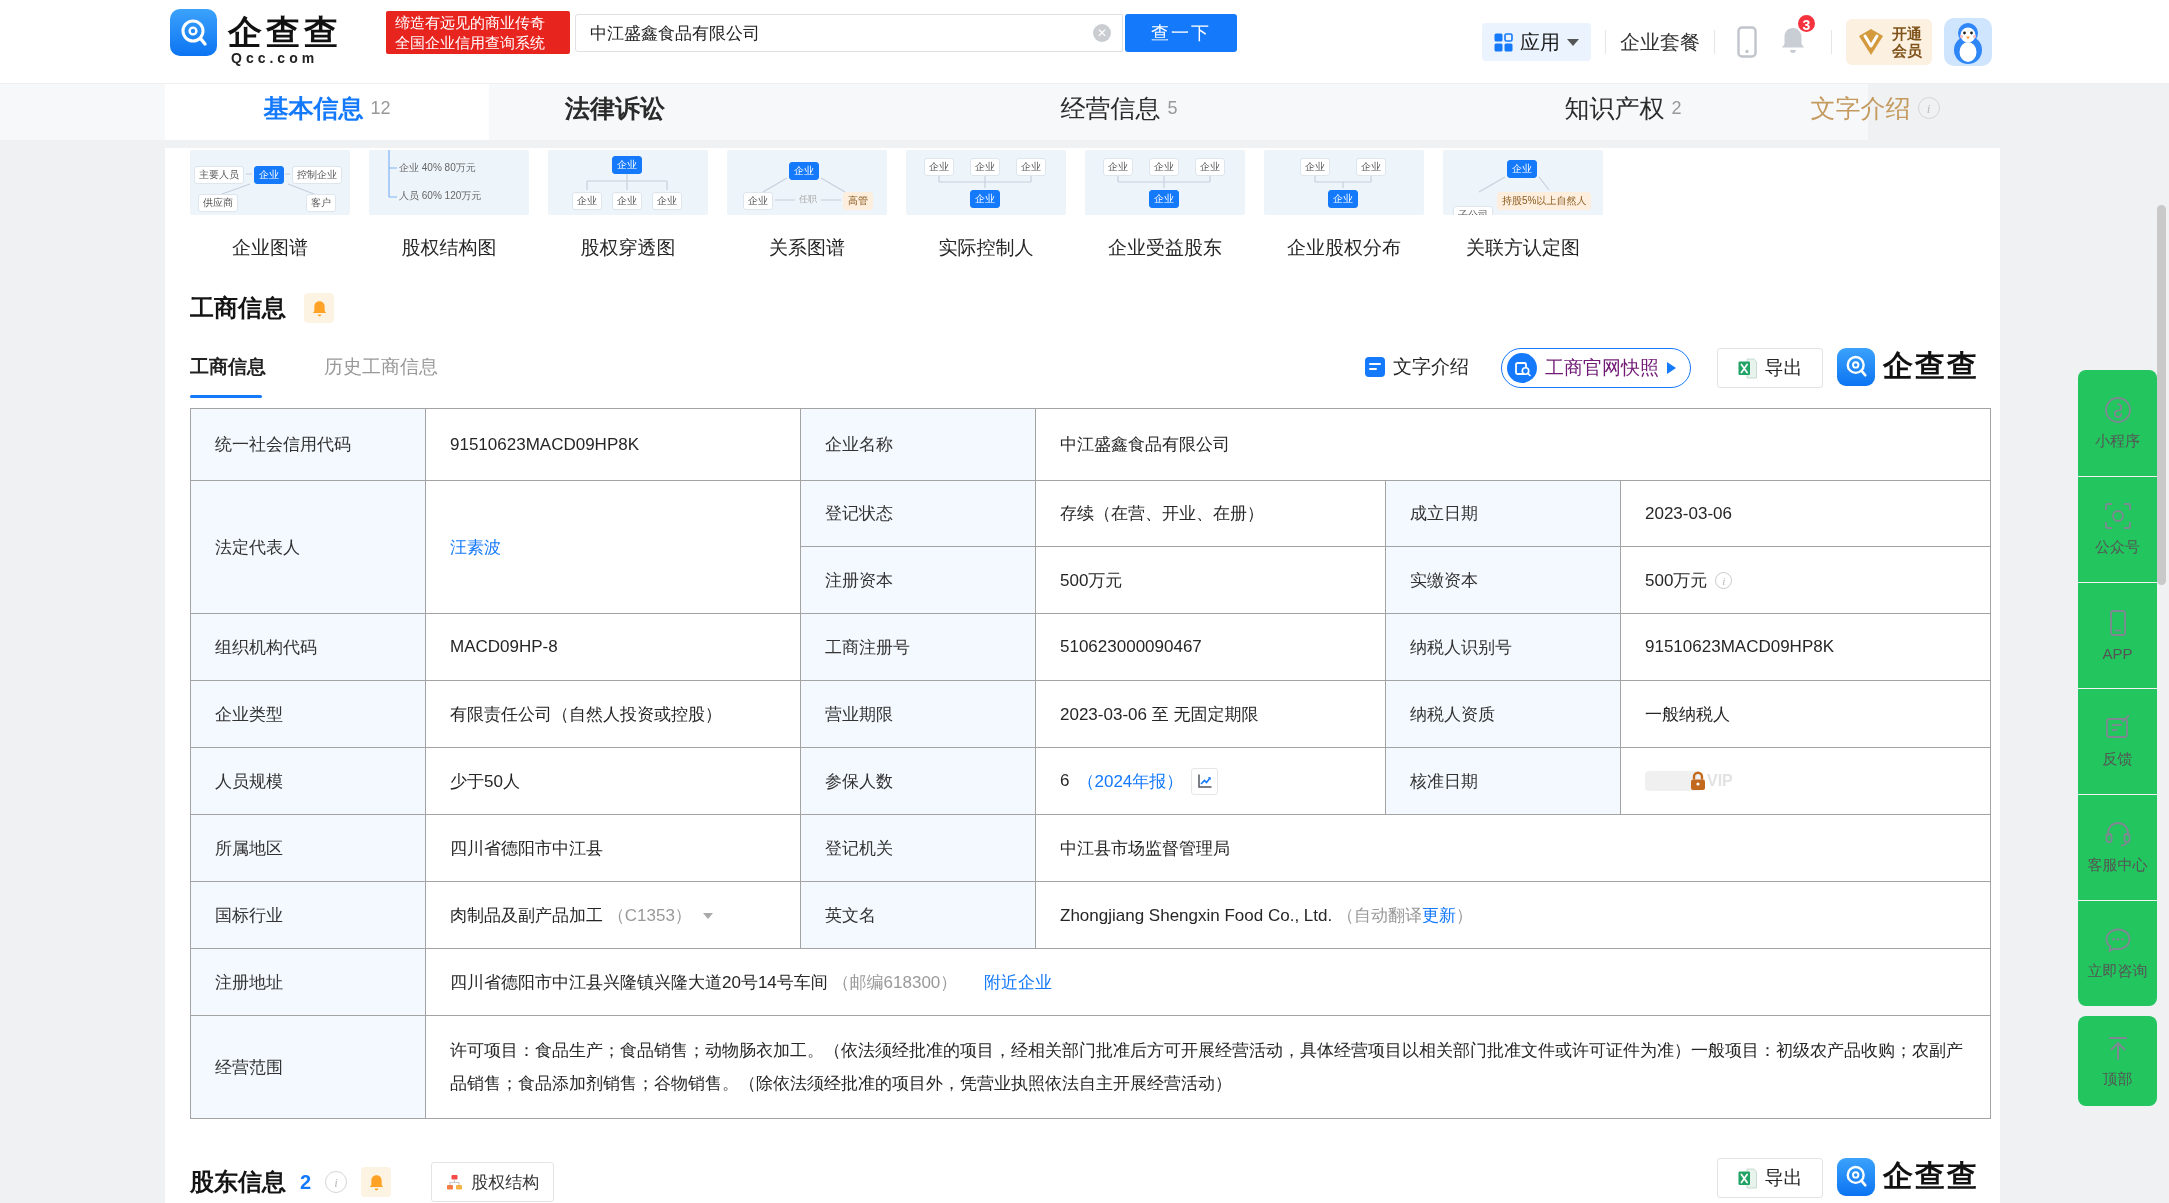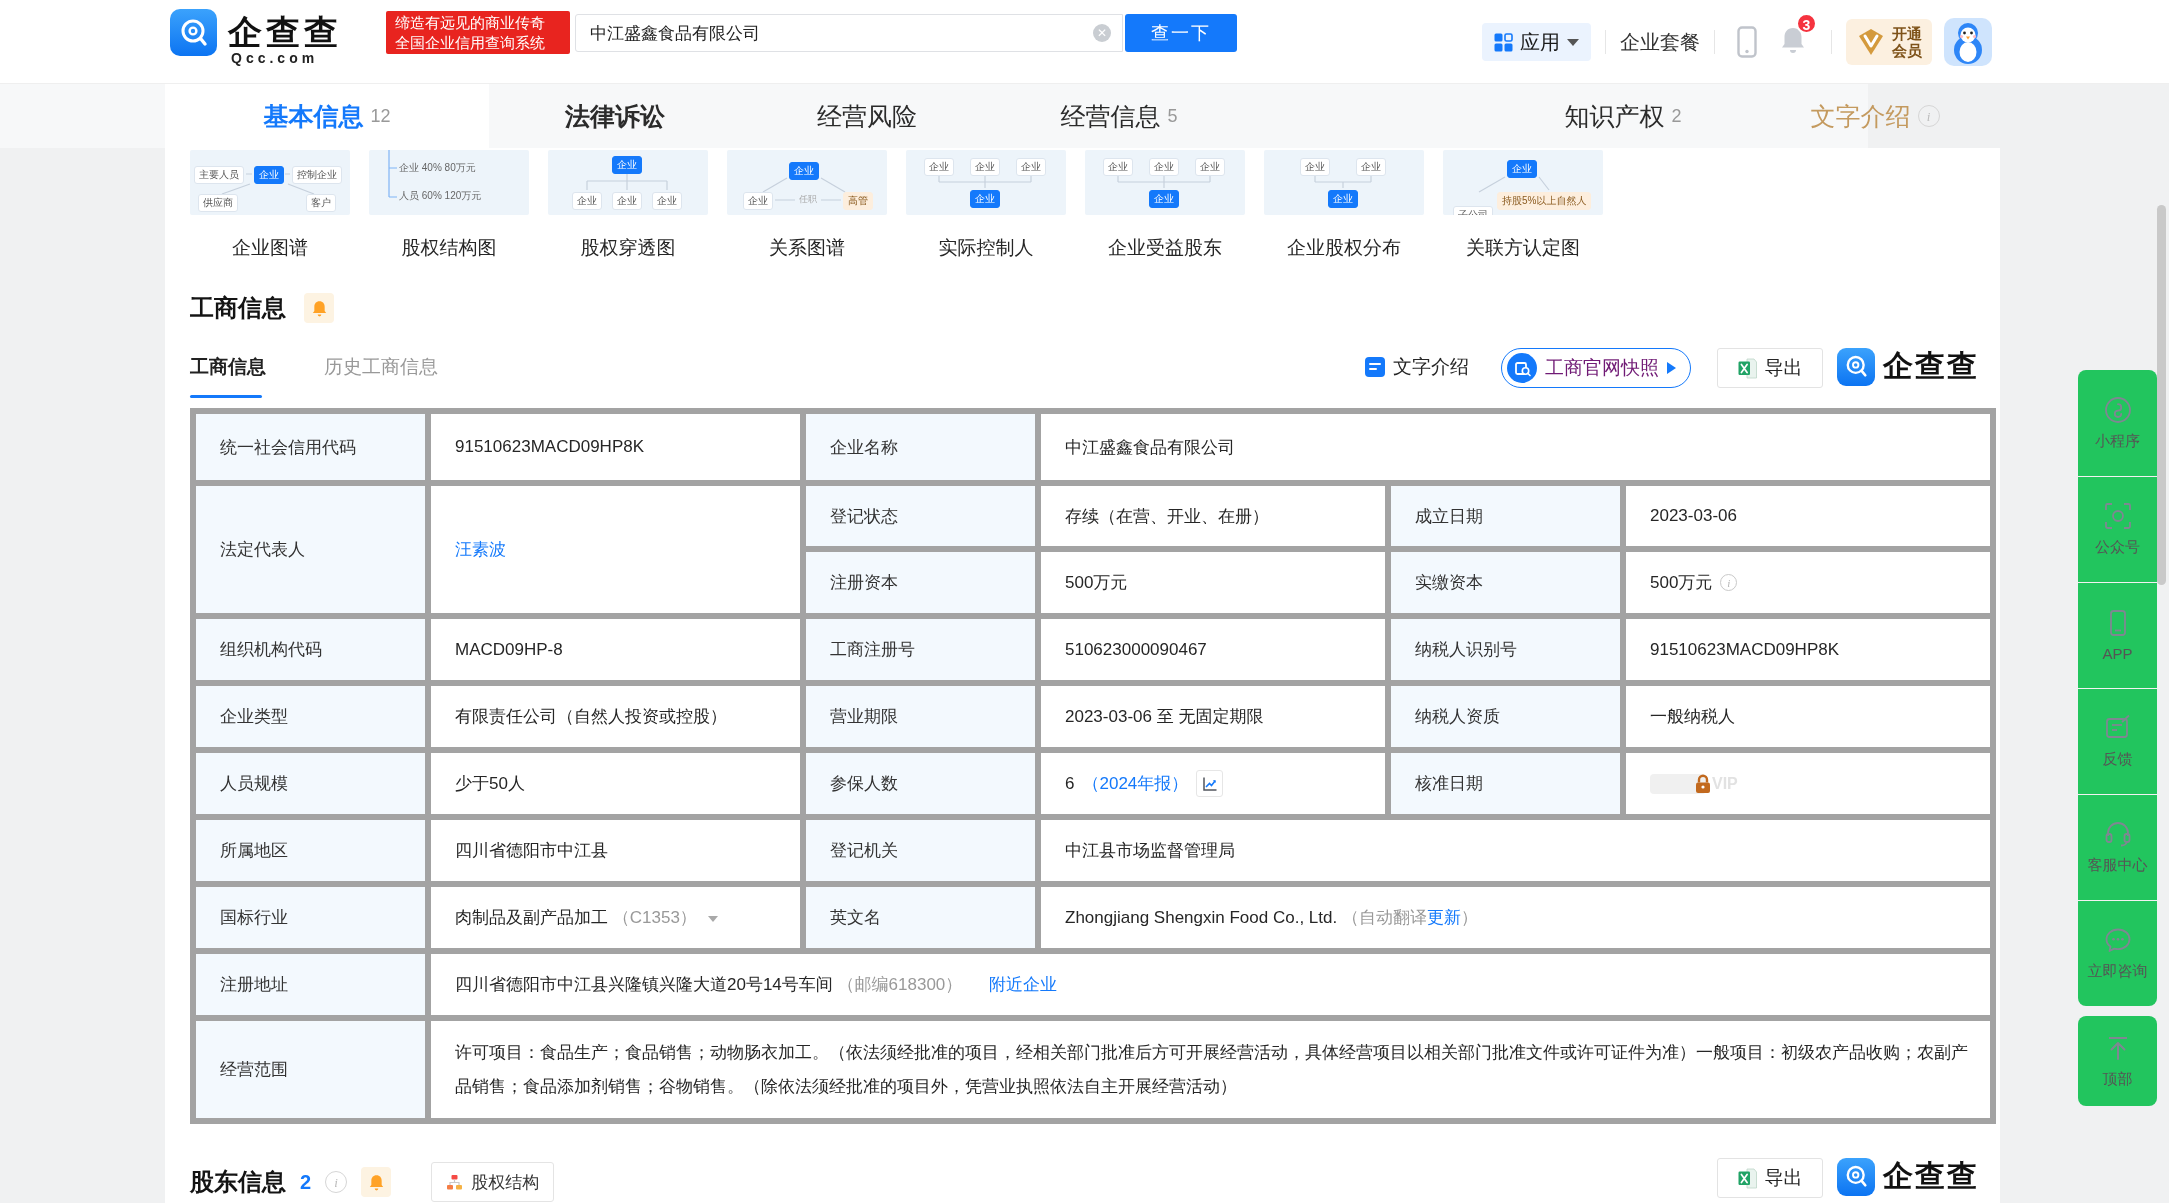--- a/index.html
+++ b/index.html
@@ -29,21 +29,21 @@
   .pkg { font-size:20px; color:#333; cursor:pointer; }
   .phone-ic { margin:0 12px 0 8px; cursor:pointer; }
   .bell-wrap { position:relative; margin:0 10px; cursor:pointer; }
   .bell-badge { position:absolute; right:-10px; top:-12px; min-width:21px; height:21px; border-radius:11px; background:#f5333f;
     color:#fff; font-size:14px; font-weight:bold; line-height:21px; text-align:center; border:2px solid #fff; padding:0 3px; }
   .vip-pill { display:flex; align-items:center; gap:6px; background:#fcf0e0; border-radius:6px; height:46px; padding:0 10px; cursor:pointer; }
   .vip-pill .lines { font-size:15px; font-weight:bold; color:#7e5219; line-height:17px; }
   .penguin { width:48px; height:48px; border-radius:10px; background:#cfe4fd; margin-left:12px; overflow:hidden; cursor:pointer; }
 
   
-  .tabbar { position:absolute; left:0; top:84px; width:1868px; height:64px; background:#f7f8f9; z-index:4; }
+  .tabbar { position:absolute; left:0; top:76px; width:1868px; height:64px; background:#f7f8f9; z-index:4; }
   .tab { position:absolute; top:0; height:64px; display:flex; align-items:center; justify-content:center; gap:7px; cursor:pointer; }
   .tab .lbl { font-size:25px; color:#2b2b2b; }
   .tab .cnt { font-size:18px; color:#999; }
   .tab.active { background:#fff; }
   .tab.active .lbl { color:#1479fb; font-weight:bold; }
   .tab.vip-tab .lbl { color:#c49a5f; }
   .info-ring { width:22px; height:22px; border-radius:50%; border:1px solid #d6d6d6; color:#bbb; font-size:13px; line-height:21px;
     text-align:center; font-style:italic; font-family:"Liberation Serif",serif; }
   .vip-flag { position:absolute; top:-21px; right:40px; background:#ffa22d; color:#fff; font-size:14px; font-weight:bold;
     font-style:italic; border-radius:5px 5px 5px 0; padding:2px 8px; }
@@ -83,21 +83,21 @@
   .export-btn { position:absolute; left:1552px; top:200px; width:106px; height:40px; border:1px solid #e3e3e3; border-radius:3px;
     background:#fff; display:flex; align-items:center; justify-content:center; gap:8px; cursor:pointer; }
   .export-btn .t { font-size:19px; color:#262626; }
   .qcc-mark { position:absolute; left:1672px; top:198px; display:flex; align-items:center; gap:8px; }
   .qcc-mark .ic { width:38px; height:38px; border-radius:9px; background:linear-gradient(180deg,#3ba2fc,#0c74f2);
     display:flex; align-items:center; justify-content:center; }
   .qcc-mark .t { font-size:30px; font-weight:bold; color:#111; letter-spacing:2px; }
 
   
   table.biz { position:absolute; left:25px; top:260px; width:1800px; border-collapse:collapse; table-layout:fixed; }
-  table.biz td { border:6px solid #a3a3a3; font-size:17px; padding:8px 20px 8px 24px; vertical-align:middle; color:#262626; }
+  table.biz td { border:1px solid #a3a3a3; font-size:17px; padding:8px 20px 8px 24px; vertical-align:middle; color:#262626; }
   table.biz td.lb { background:#f3f9fe; color:#333; }
   a.lnk { color:#1479fb; text-decoration:none; cursor:pointer; }
   .gray { color:#999; }
   .cellflex { display:flex; align-items:center; gap:8px; flex-wrap:wrap; }
   .i-ring { display:inline-block; width:17px; height:17px; border-radius:50%; border:1px solid #c9c9c9; color:#b5b5b5; font-size:11px;
     line-height:16px; text-align:center; font-style:italic; font-family:"Liberation Serif",serif; vertical-align:middle; }
   .caret-sm { display:inline-block; width:0; height:0; border-left:5px solid transparent; border-right:5px solid transparent;
     border-top:6px solid #a9a9a9; margin-left:6px; vertical-align:middle; }
   .chart-chip { width:27px; height:27px; border:1px solid #e6e6e6; border-radius:3px; display:inline-flex; align-items:center;
     justify-content:center; background:#fff; cursor:pointer; }
@@ -202,23 +202,20 @@
   </div>
 </div>
 
 <div class="tabbar">
   <div class="tab active" style="left:165px;width:324px;">
     <span class="lbl">基本信息</span>
     <span class="cnt">12</span>
   </div>
   <div class="tab" style="left:489px;width:252px;font-weight:bold;">
     <span class="lbl">法律诉讼</span>
-  </div>
-  <div class="tab" style="left:741px;width:252px;">
-    <span class="lbl">经营风险</span>
   </div>
   <div class="tab" style="left:993px;width:252px;">
     <span class="lbl">经营信息</span>
     <span class="cnt">5</span>
   </div>
   <div class="tab" style="left:1497px;width:252px;">
     <span class="lbl">知识产权</span>
     <span class="cnt">2</span>
   </div>
   <div class="tab vip-tab" style="left:1749px;width:252px;">

